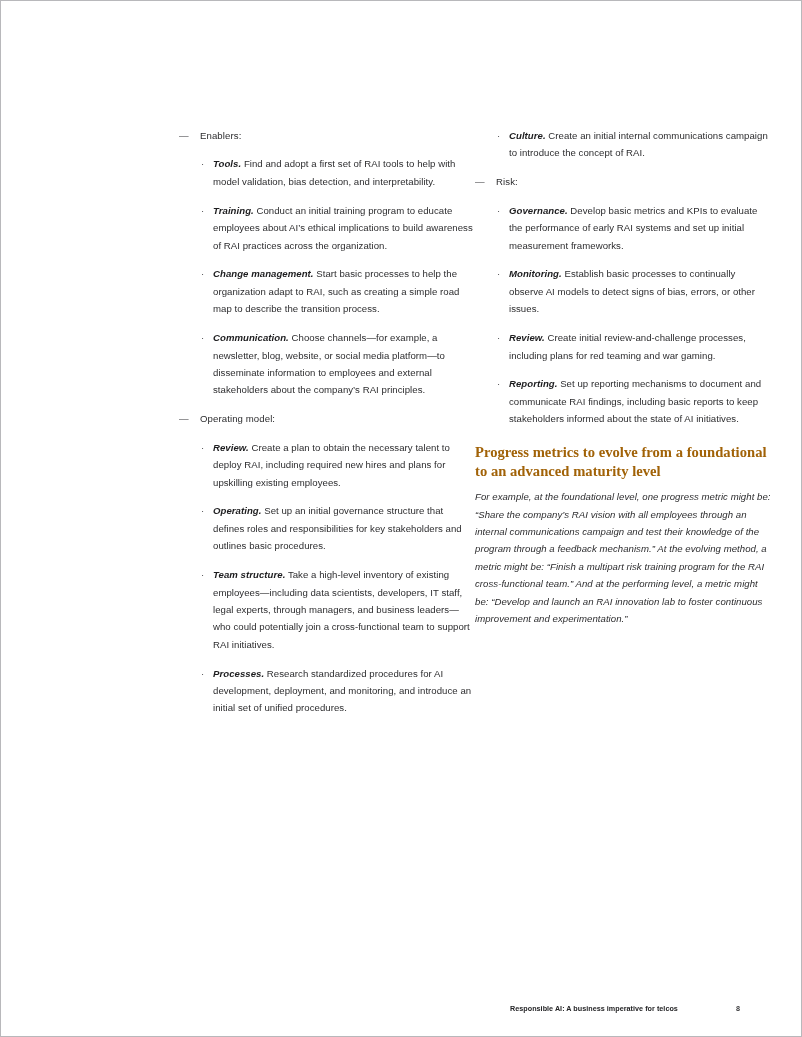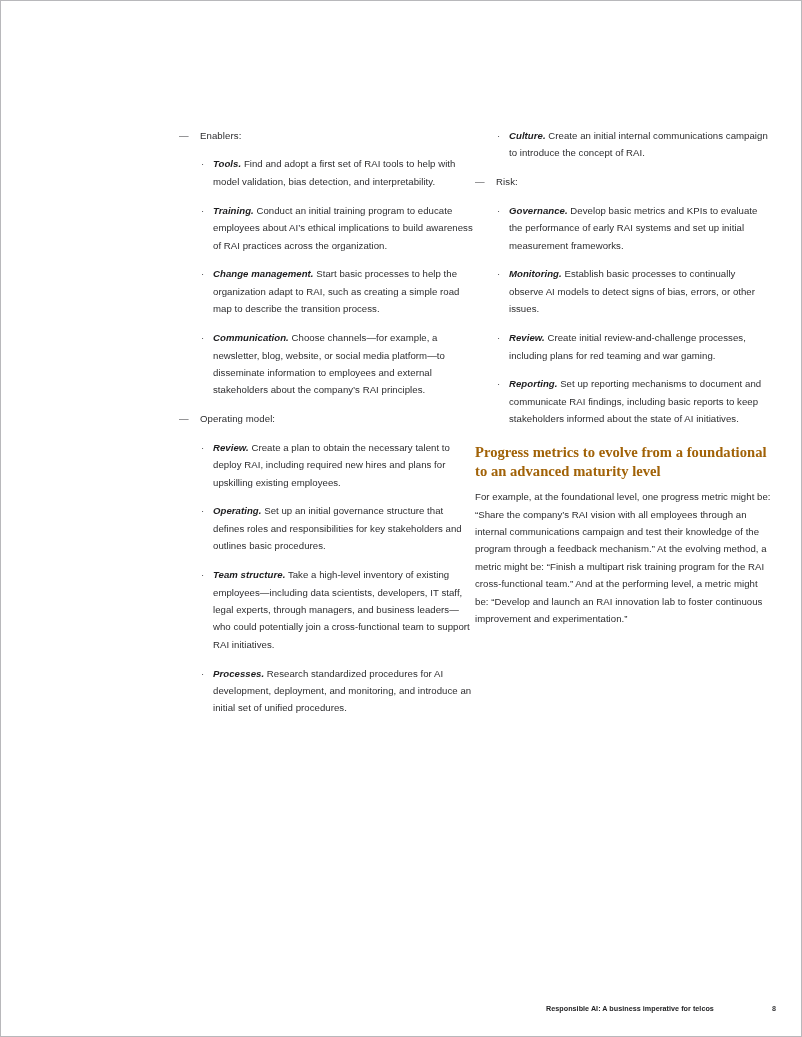--- a/index.html
+++ b/index.html
@@ -96,36 +96,35 @@
     margin: 15px 0 7px 0;
     letter-spacing: 0.002em;
   }
   .body-para {
     font-size: 9.6px;
     line-height: 17.4px;
     color: #2d2d2f;
     margin: 0 0 17px 0;
     letter-spacing: 0.005em;
   }
-  .body-para.last { margin-bottom: 0; }
+  .body-para.last { margin-bottom: 0; font-style: italic; }
 
   
   .footer {
     position: absolute;
     left: 509px;
     top: 1003px;
     width: 230px;
     display: flex;
     justify-content: space-between;
     align-items: center;
     font-size: 7.2px;
     font-weight: 700;
     color: #232325;
     letter-spacing: 0.005em;
-    margin-left: 36px;
   }
   .footer .pageno {
     font-weight: 700;
     color: #3a3a3c;
   }
 </style>
 </head>
 <body>
 
 <div class="page">

